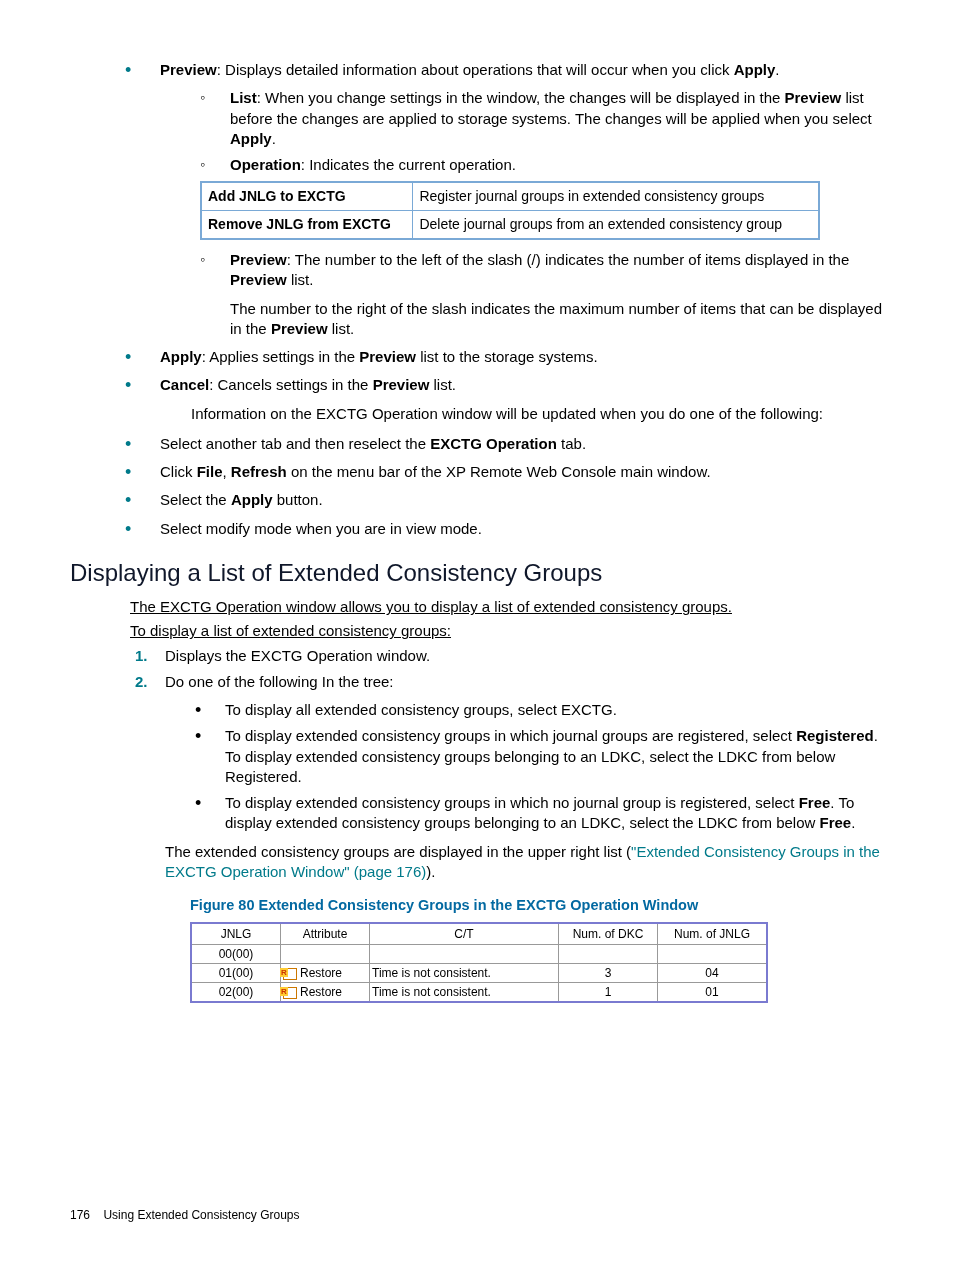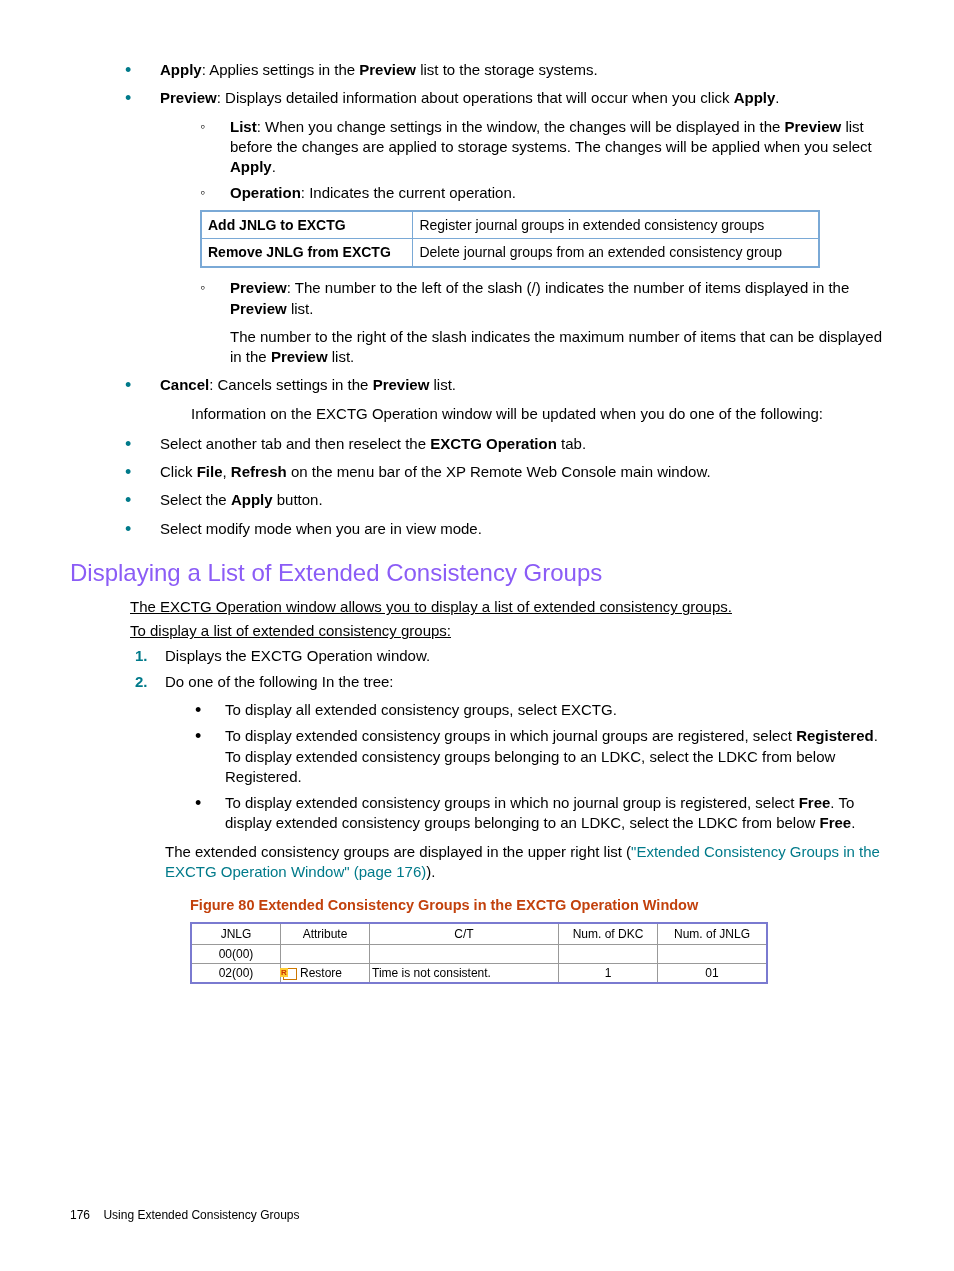--- a/index.html
+++ b/index.html
@@ -18,45 +18,42 @@
   ul.sub { list-style: none; padding-left: 40px; margin-top: 8px; }
   ul.sub > li { position: relative; padding-left: 30px; margin-bottom: 6px; }
   ul.sub > li::before { content: "◦"; color: #000; position: absolute; left: 0; font-size: 14px; top: 0; }
   ul.sub2 { list-style: none; padding-left: 0; margin-top: 6px; }
   ul.sub2 > li { position: relative; padding-left: 30px; margin-bottom: 6px; }
   ul.sub2 > li::before { content: "•"; color: #000; position: absolute; left: 0; font-size: 18px; line-height: 1; top: 1px; }
   table.op-table { border-collapse: collapse; margin: 6px 0 10px 0; width: 620px; border: 2px solid #7aa9d6; }
   table.op-table td { border: 1px solid #7aa9d6; padding: 4px 6px; font-size: 14px; }
   table.op-table td:first-child { font-weight: bold; white-space: nowrap; }
   .para-after { margin: 6px 0 10px 0; padding-left: 60px; text-align: center; }
-  h2.section { color: #8b5cf6; font-weight: normal; font-size: 24px; margin: 18px 0 8px 0; }
+  h2.section { color: #0f172a; font-weight: normal; font-size: 24px; margin: 18px 0 8px 0; }
   ol.steps { list-style: none; padding-left: 65px; margin: 4px 0; }
   ol.steps > li { position: relative; padding-left: 30px; margin-bottom: 6px; }
   ol.steps > li > .num { position: absolute; left: 0; color: #007a8a; font-weight: bold; }
   .indent { padding-left: 60px; }
-  .fig-caption { color: #c2410c; font-weight: bold; padding-left: 120px; margin-top: 14px; margin-bottom: 6px; font-size: 14.5px; }
+  .fig-caption { color: #0369a1; font-weight: bold; padding-left: 120px; margin-top: 14px; margin-bottom: 6px; font-size: 14.5px; }
   a.link { color: #007a8a; text-decoration: none; }
   table.fig-table { border-collapse: collapse; margin-left: 120px; font-size: 12px; font-family: "MS Sans Serif", Tahoma, sans-serif; border: 2px solid #7a7ad0; }
   table.fig-table th { font-weight: normal; border: 1px solid #999; padding: 2px 4px; background: #fff; text-align: center; }
   table.fig-table td { border: 1px solid #999; padding: 1px 4px; background: #fff; text-align: center; height: 14px; }
   table.fig-table .attr { text-align: left; padding-left: 2px; }
   .r-icon { display: inline-block; width: 12px; height: 10px; background: #fff; border: 1px solid #cc7700; position: relative; vertical-align: middle; margin-right: 3px; }
   .r-icon::before { content: "R"; color: #cc3300; font-size: 8px; font-weight: bold; position: absolute; left: -4px; top: -1px; background: #ffcc33; padding: 0 1px; line-height: 9px; }
   .footer { position: absolute; left: 70px; bottom: 48px; font-size: 12px; }
   .footer .pg { margin-right: 10px; }
   .no-marker::before { content: none !important; }
   .p-indent { margin-left:0;text-decoration:underline; }
 </style>
 </head>
 <body>
 
 <ul class="main">
-  <li>
-    <b>Apply</b><span>: Applies settings in the </span><b>Preview</b><span> list to the storage systems.</span>
-  </li>
   <li>
     <b>Preview</b><span>: Displays detailed information about operations that will occur when you click </span><b>Apply</b><span>.</span>
     <ul class="sub">
       <li>
         <b>List</b><span>: When you change settings in the window, the changes will be displayed in the </span><b>Preview</b><span> list before the changes are applied to storage systems. The changes will be applied when you select </span><b>Apply</b><span>.</span>
       </li>
       <li>
         <b>Operation</b><span>: Indicates the current operation.</span>
       </li>
       <li class="no-marker" style="padding-left:0;">
@@ -73,20 +70,23 @@
         </tbody>
           </table>
       </li>
       <li>
         <b>Preview</b><span>: The number to the left of the slash (/) indicates the number of items displayed in the </span><b>Preview</b><span> list.</span>
         <div style="margin-top:8px;">
           <span>The number to the right of the slash indicates the maximum number of items that can be displayed in the </span><b>Preview</b><span> list.</span>
         </div>
       </li>
     </ul>
+  </li>
+  <li>
+    <b>Apply</b><span>: Applies settings in the </span><b>Preview</b><span> list to the storage systems.</span>
   </li>
   <li>
     <b>Cancel</b><span>: Cancels settings in the </span><b>Preview</b><span> list.</span>
   </li>
 </ul>
 
 <p class="para-after">Information on the EXCTG Operation window will be updated when you do one of the following:</p>
 
 <ul class="main">
   <li><span>Select another tab and then reselect the </span><b>EXCTG Operation</b><span> tab.</span></li>
@@ -128,20 +128,27 @@
     <th style="width:100px">Num. of JNLG</th>
   </tr>
   <tr>
     <td>00(00)</td>
     <td class="attr"></td>
     <td class="attr"></td>
     <td></td>
     <td></td>
   </tr>
   <tr>
+    <td>01(00)</td>
+    <td class="attr"><span class="r-icon"></span><span>Restore</span></td>
+    <td class="attr">Time is not consistent.</td>
+    <td>3</td>
+    <td>04</td>
+  </tr>
+  <tr>
     <td>02(00)</td>
     <td class="attr"><span class="r-icon"></span><span>Restore</span></td>
     <td class="attr">Time is not consistent.</td>
     <td>1</td>
     <td>01</td>
   </tr>
 </tbody>
   </table>
 
 <div class="footer">

